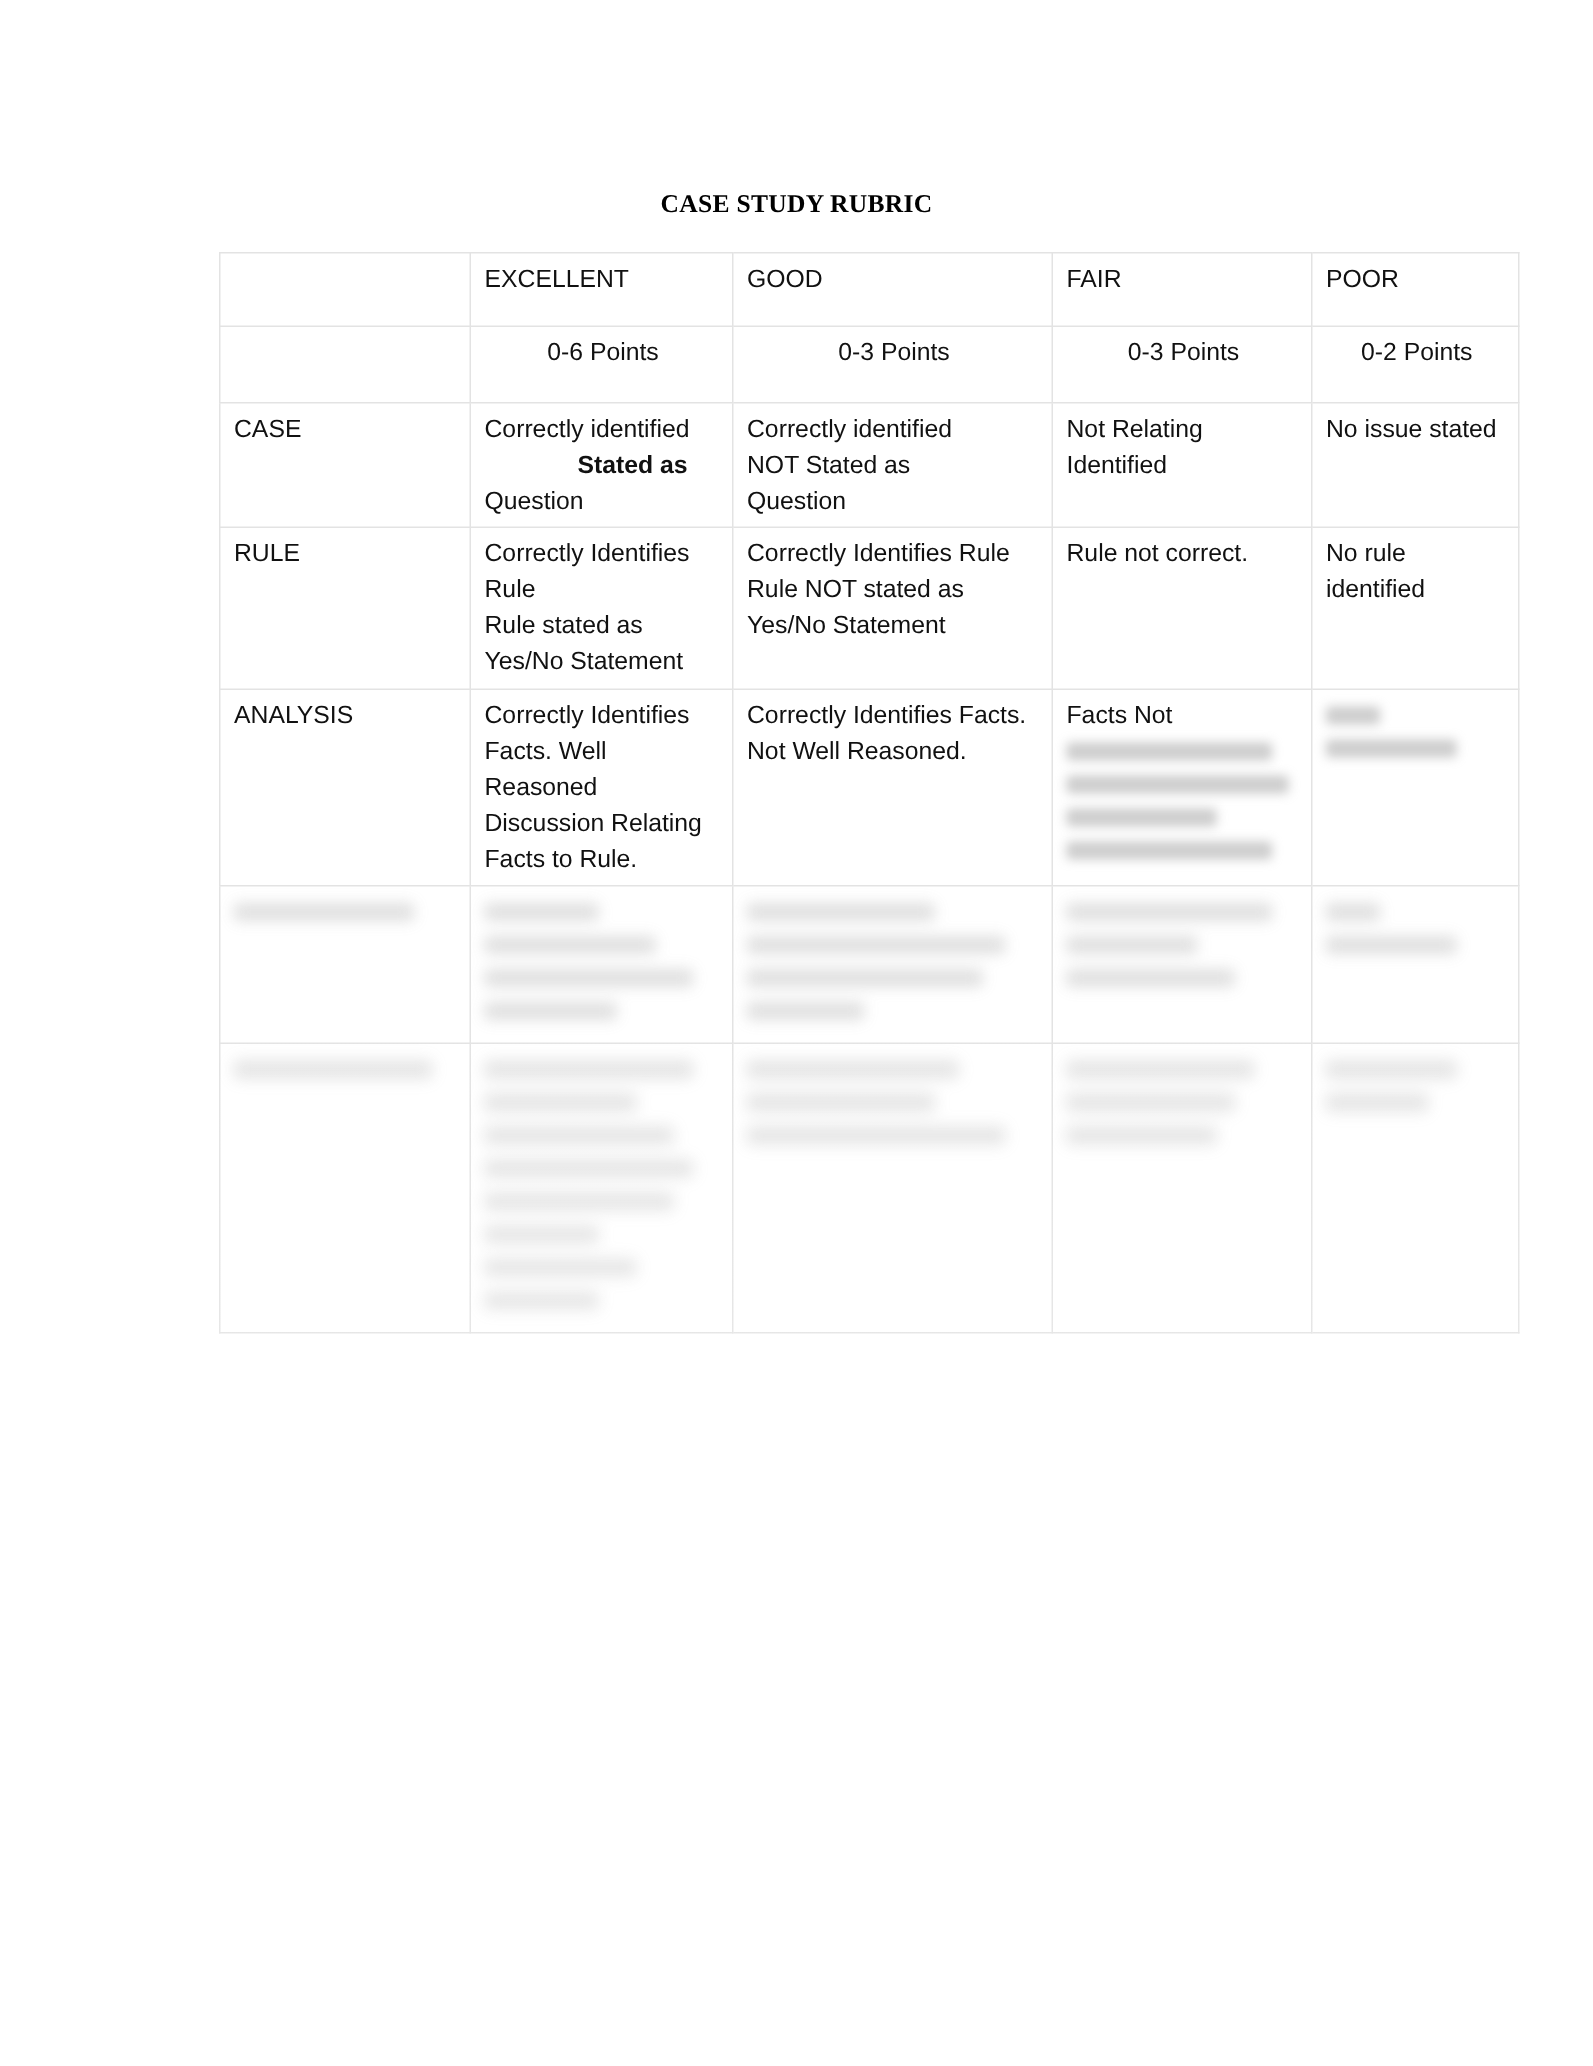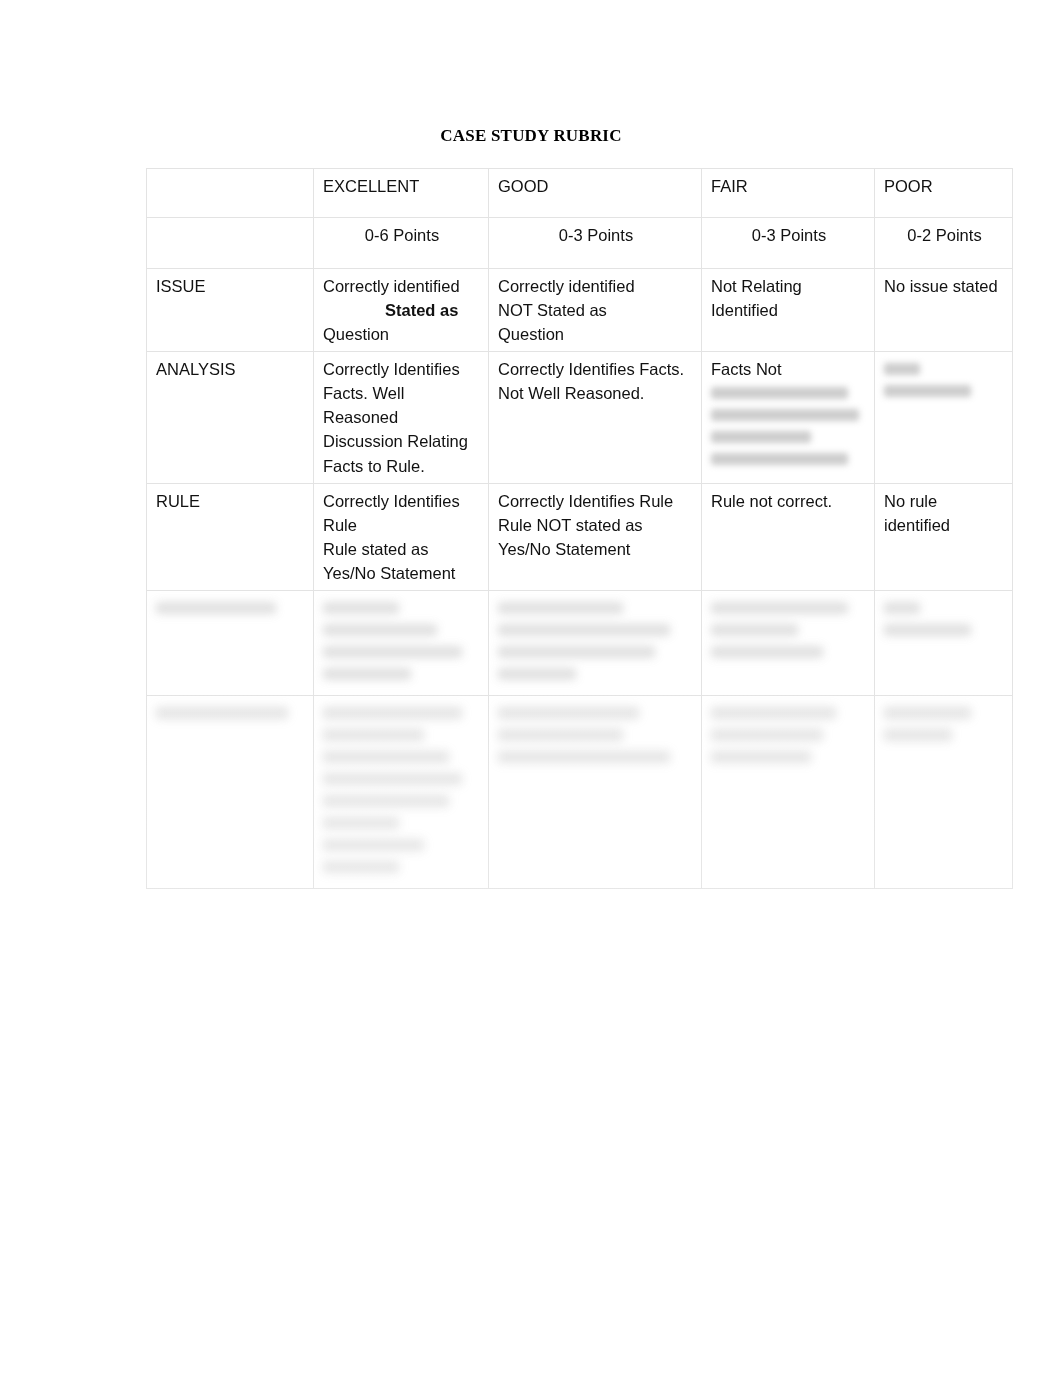--- a/index.html
+++ b/index.html
@@ -146,33 +146,47 @@
 
         <tr class="hdr-points">
           <td class="blur-0"></td>
           <td class="blur-0">0-6 Points</td>
           <td class="blur-0">0-3 Points</td>
           <td class="blur-0">0-3 Points</td>
           <td class="blur-0">0-2 Points</td>
         </tr>
 
         <tr class="body-row">
-          <td class="blur-0">ISSUE</td>
+          <td class="blur-0">CASE</td>
           <td class="blur-0">
             <span class="cell-line">Correctly identified</span>
             <span class="indent">Stated as</span>
             <span class="cell-line">Question</span>
           </td>
           <td class="blur-0">
             <span class="cell-line">Correctly identified</span>
             <span class="cell-line">NOT Stated as</span>
             <span class="cell-line">Question</span>
           </td>
           <td class="blur-0">Not Relating Identified</td>
           <td class="blur-0">No issue stated</td>
+        </tr>
+
+        <tr class="body-row">
+          <td class="blur-0">RULE</td>
+          <td class="blur-0">
+            <span class="cell-line">Correctly Identifies Rule</span>
+            <span class="cell-line">Rule stated as Yes/No Statement</span>
+          </td>
+          <td class="blur-0">
+            <span class="cell-line">Correctly Identifies Rule</span>
+            <span class="cell-line">Rule NOT stated as Yes/No Statement</span>
+          </td>
+          <td class="blur-0">Rule not correct.</td>
+          <td class="blur-0">No rule identified</td>
         </tr>
 
         <tr class="body-row">
           <td class="blur-0">ANALYSIS</td>
           <td class="blur-0">Correctly Identifies Facts. Well Reasoned Discussion Relating Facts to Rule.</td>
           <td class="blur-0">Correctly Identifies Facts. Not Well Reasoned.</td>
           <td class="blur-0">
             <span class="cell-line">Facts Not</span>
             <span class="illegible">
               <span class="bar w88"></span>
@@ -182,34 +196,20 @@
             </span>
           </td>
           <td class="blur-0">
             <span class="illegible">
               <span class="bar w30"></span>
               <span class="bar w72"></span>
             </span>
           </td>
         </tr>
 
-        <tr class="body-row">
-          <td class="blur-0">RULE</td>
-          <td class="blur-0">
-            <span class="cell-line">Correctly Identifies Rule</span>
-            <span class="cell-line">Rule stated as Yes/No Statement</span>
-          </td>
-          <td class="blur-0">
-            <span class="cell-line">Correctly Identifies Rule</span>
-            <span class="cell-line">Rule NOT stated as Yes/No Statement</span>
-          </td>
-          <td class="blur-0">Rule not correct.</td>
-          <td class="blur-0">No rule identified</td>
-        </tr>
-
         <tr class="body-row blur-3">
           <td>
             <span class="illegible">
               <span class="bar w80"></span>
             </span>
           </td>
           <td>
             <span class="illegible">
               <span class="bar w48"></span>
               <span class="bar w72"></span>

